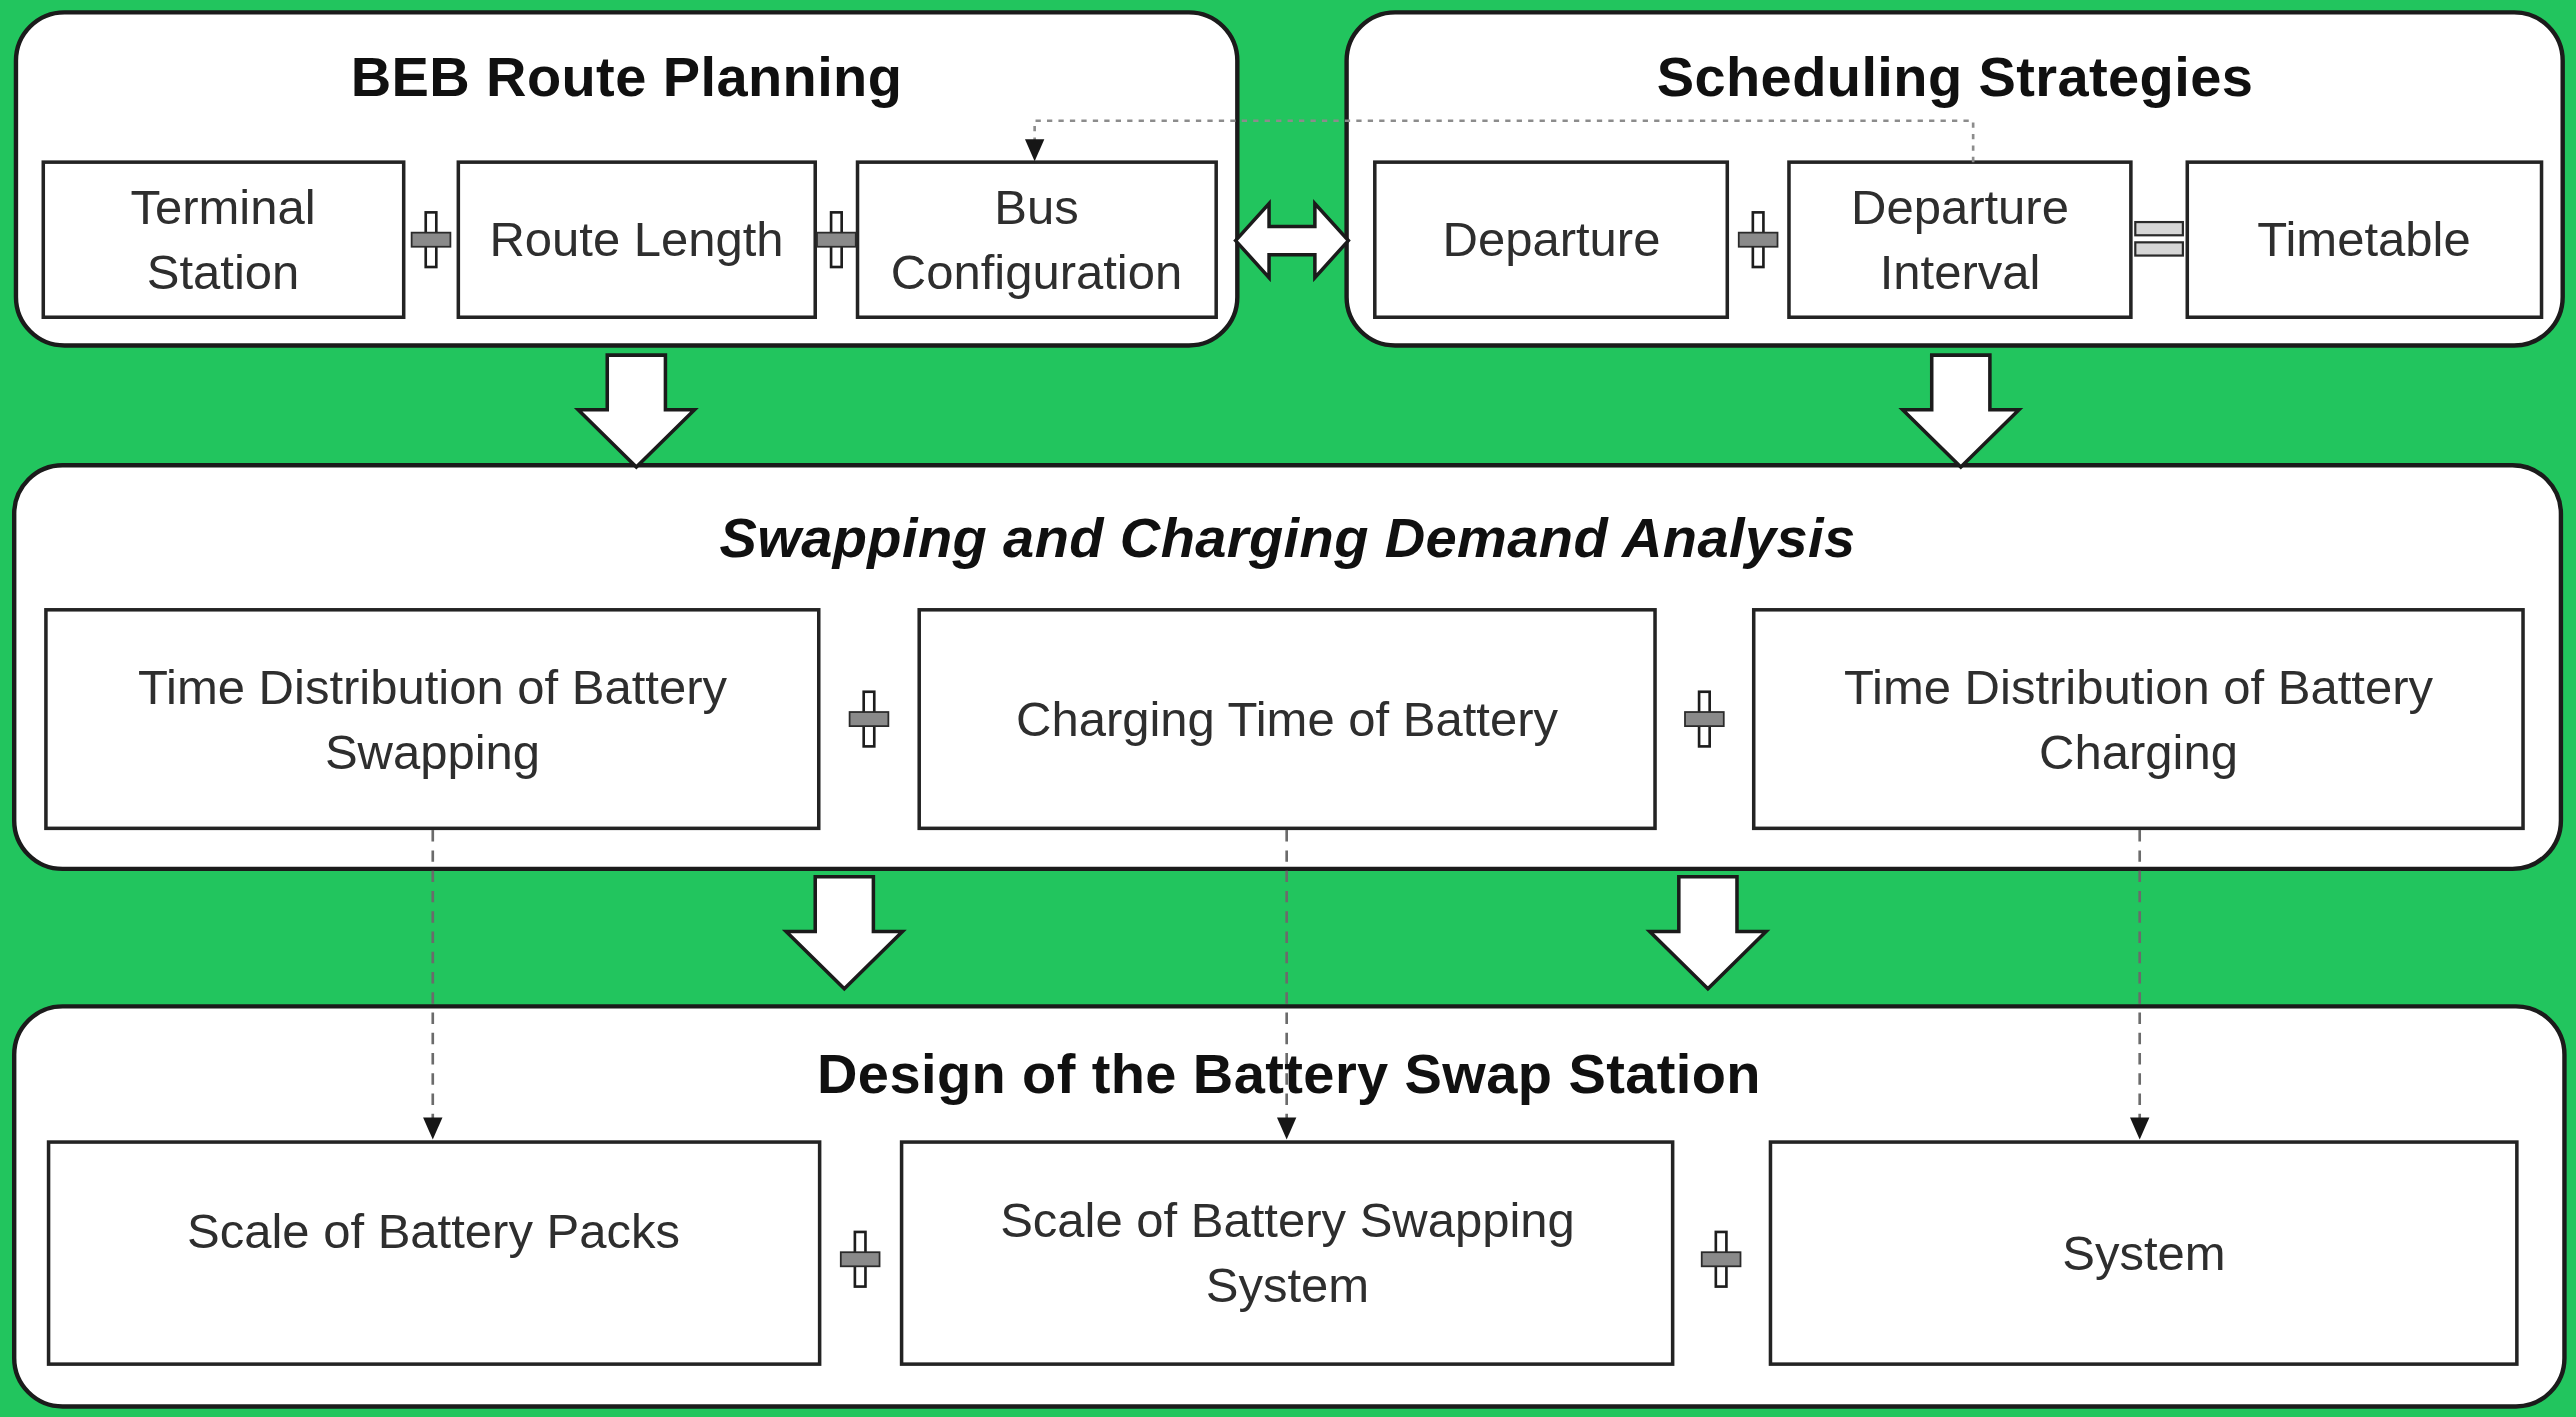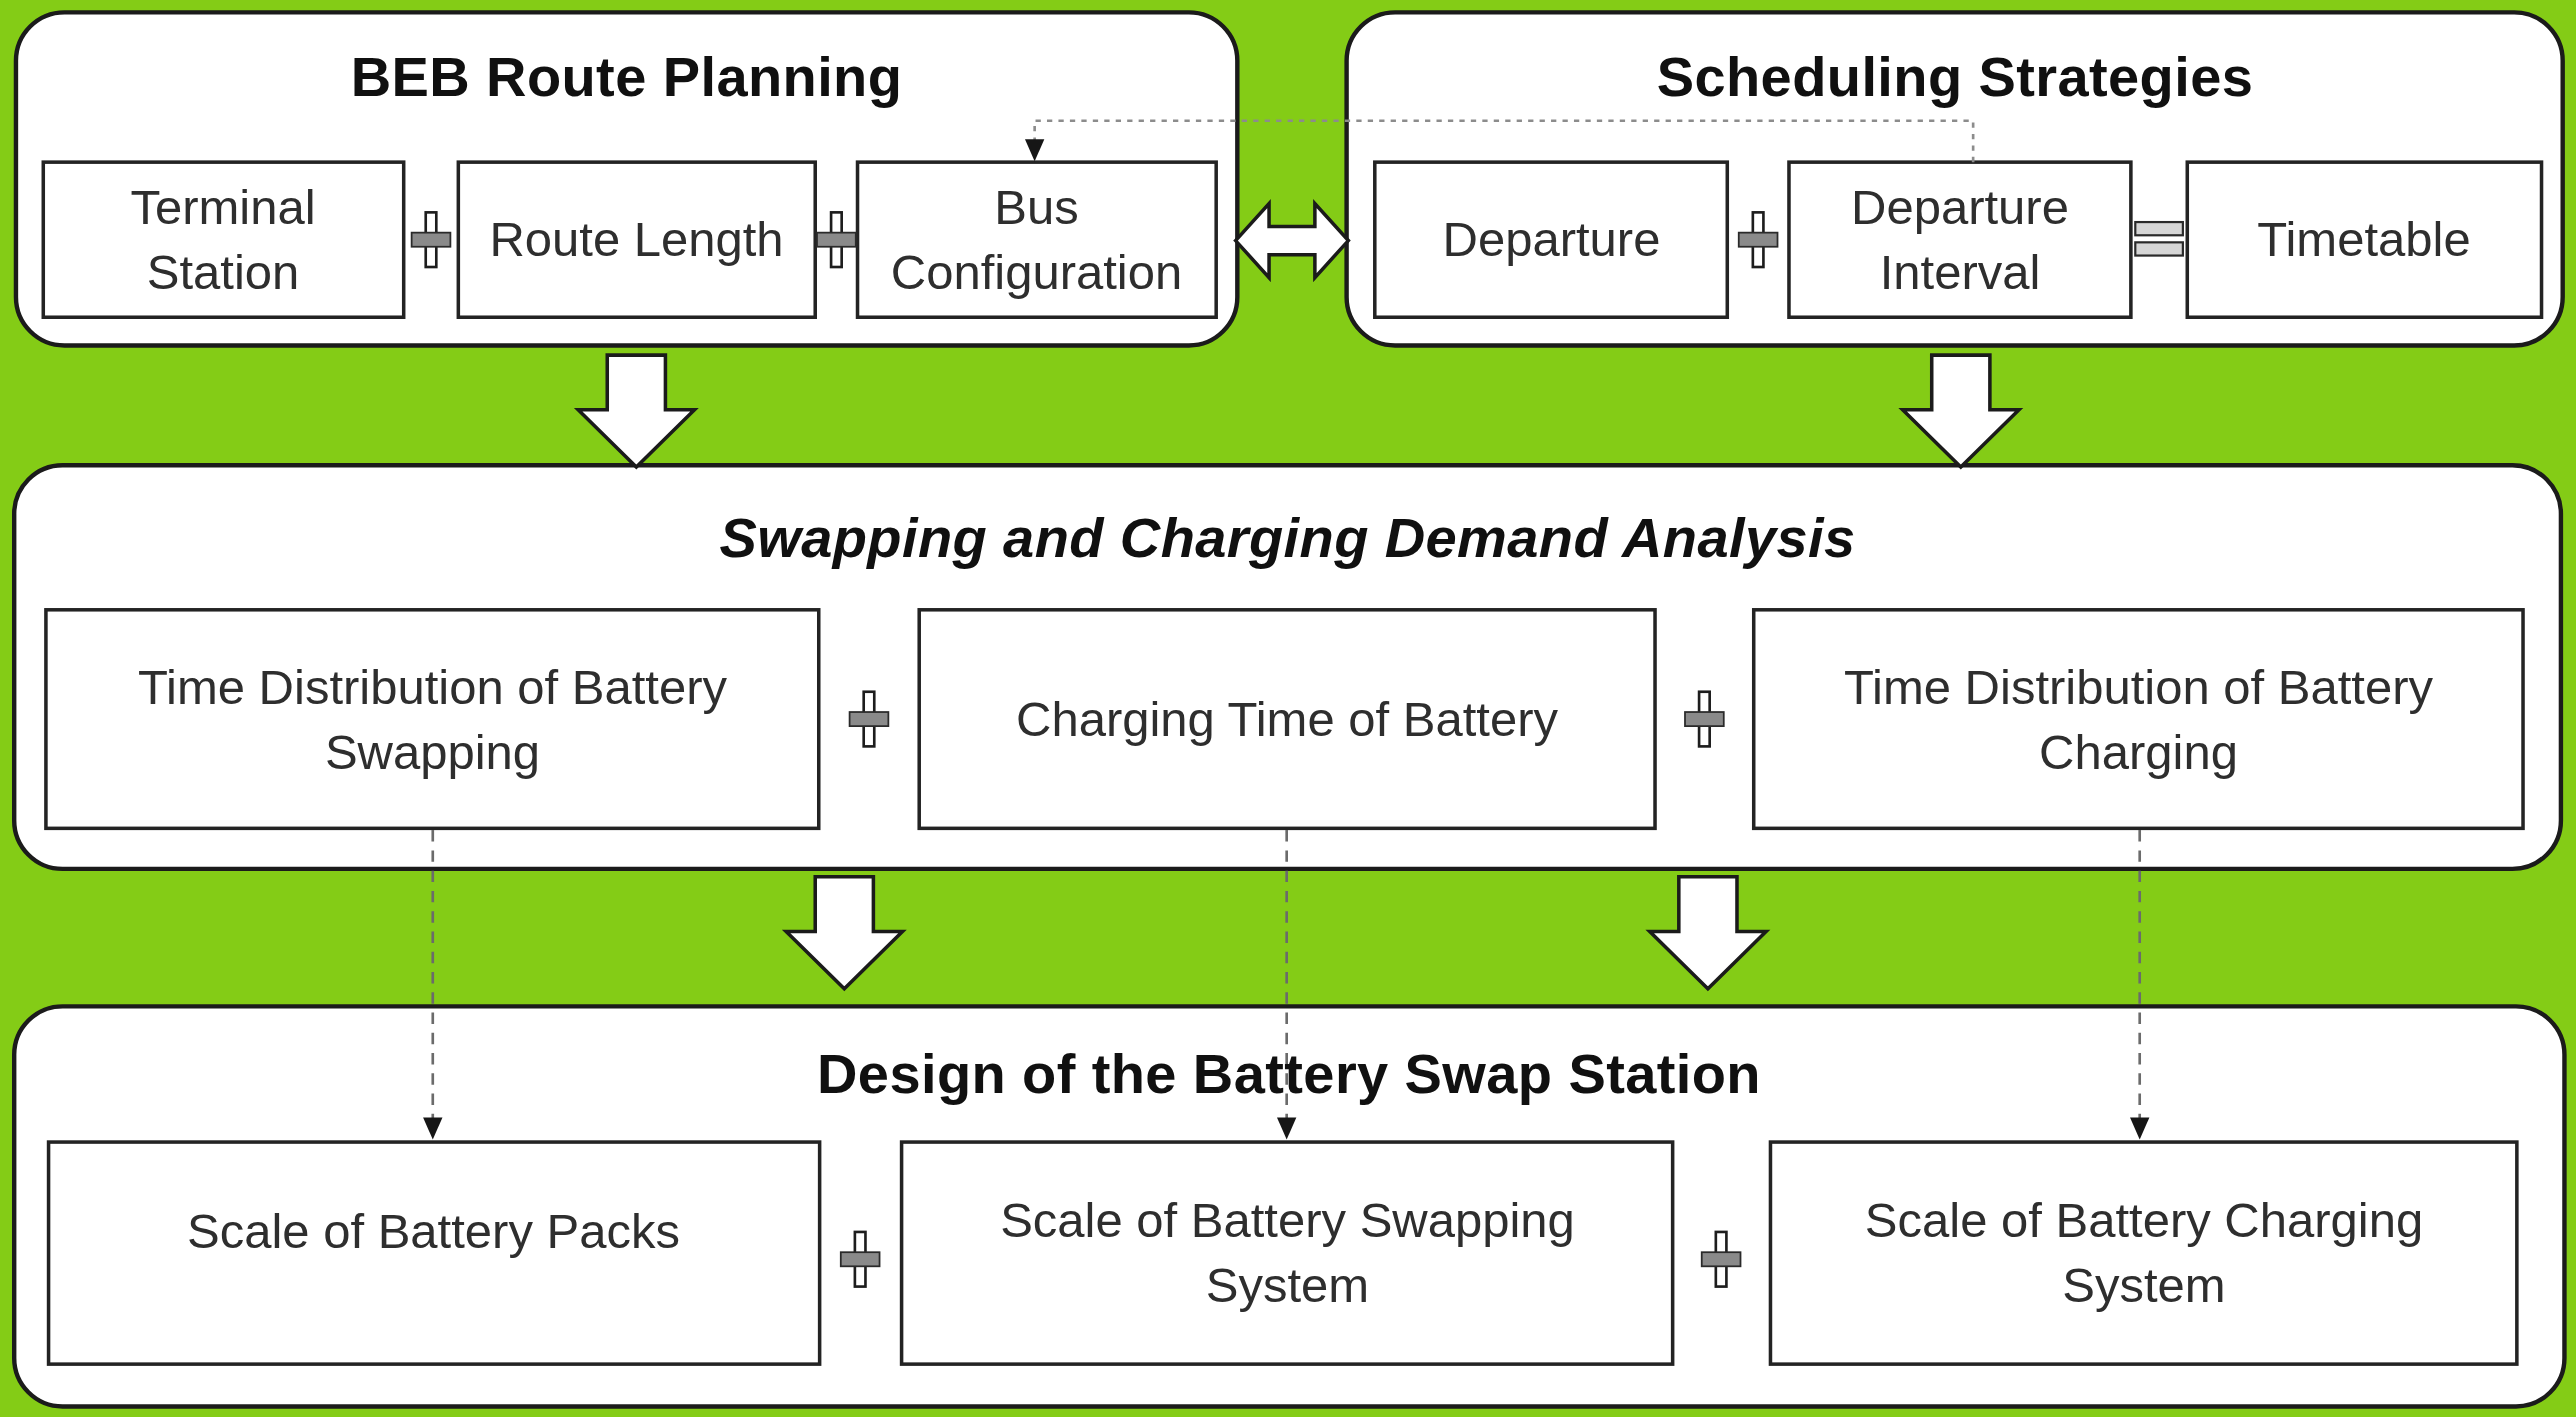--- a/index.html
+++ b/index.html
@@ -1,17 +1,17 @@
 <!DOCTYPE html>
 <html style="font-size:14px"><head>
 <meta charset="utf-8">
 <style>
   html,body{margin:0;padding:0;background:#ffffff;}
   .stage{
-    position:relative;width:2576px;height:1417px;background:#84cc16;
+    position:relative;width:2576px;height:1417px;background:#22c55e;
     font-family:"Liberation Sans","DejaVu Sans",sans-serif;overflow:hidden;
   }
   svg.layer{position:absolute;left:0;top:0;width:2576px;height:1417px;}
   .gtitle{
     position:absolute;display:flex;align-items:center;justify-content:center;
     font-weight:bold;font-size:56px;color:#101010;letter-spacing:0.4px;white-space:nowrap;
   }
   .lbl{
     position:absolute;display:flex;flex-direction:column;align-items:center;justify-content:center;
     font-size:49px;line-height:1.32;text-align:center;color:#2e2e2e;
@@ -136,18 +136,17 @@
 
   <div class="lbl" style="left:48px;top:1142px;width:771px;height:179px;">
     <div>Scale of Battery Packs</div>
     <div></div>
   </div>
   <div class="lbl" style="left:902px;top:1142px;width:771px;height:222px;">
     <div>Scale of Battery Swapping</div>
     <div>System</div>
   </div>
   <div class="lbl" style="left:1771px;top:1142px;width:746px;height:222px;">
-    <div>Scale of Battery Charging</div>
     <div>System</div>
   </div>
 
 </div>
 
 
 </body></html>

